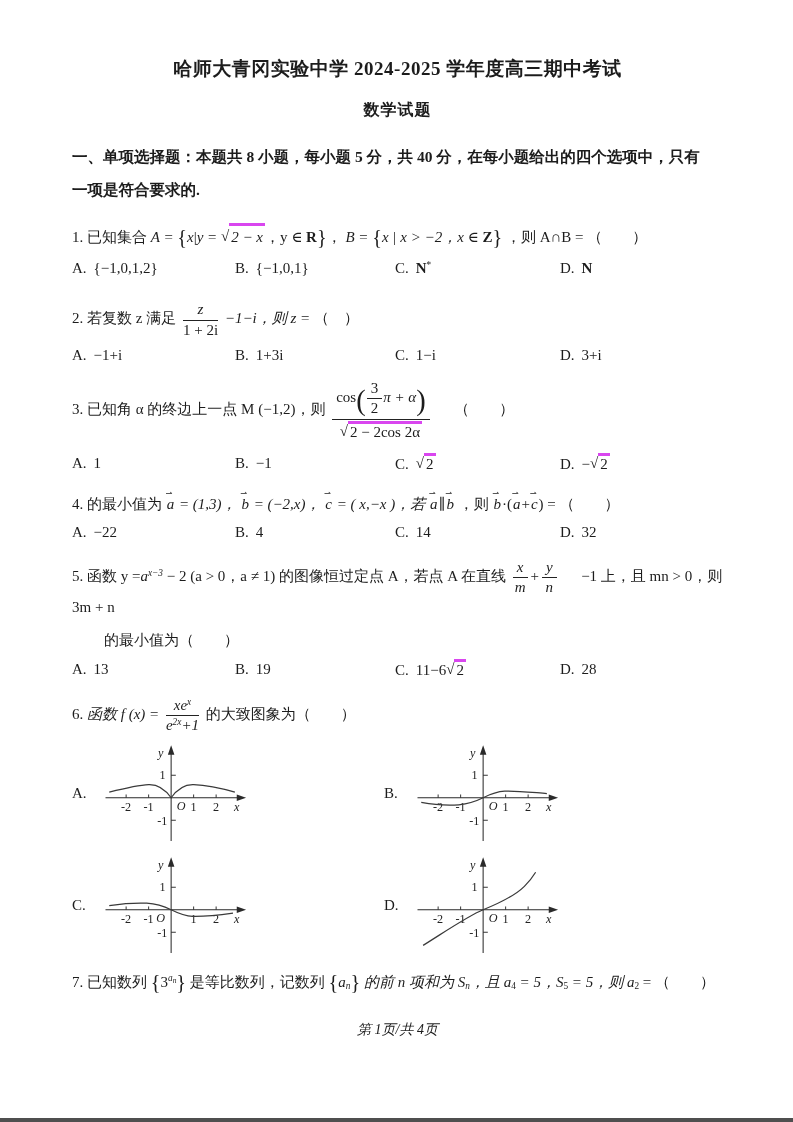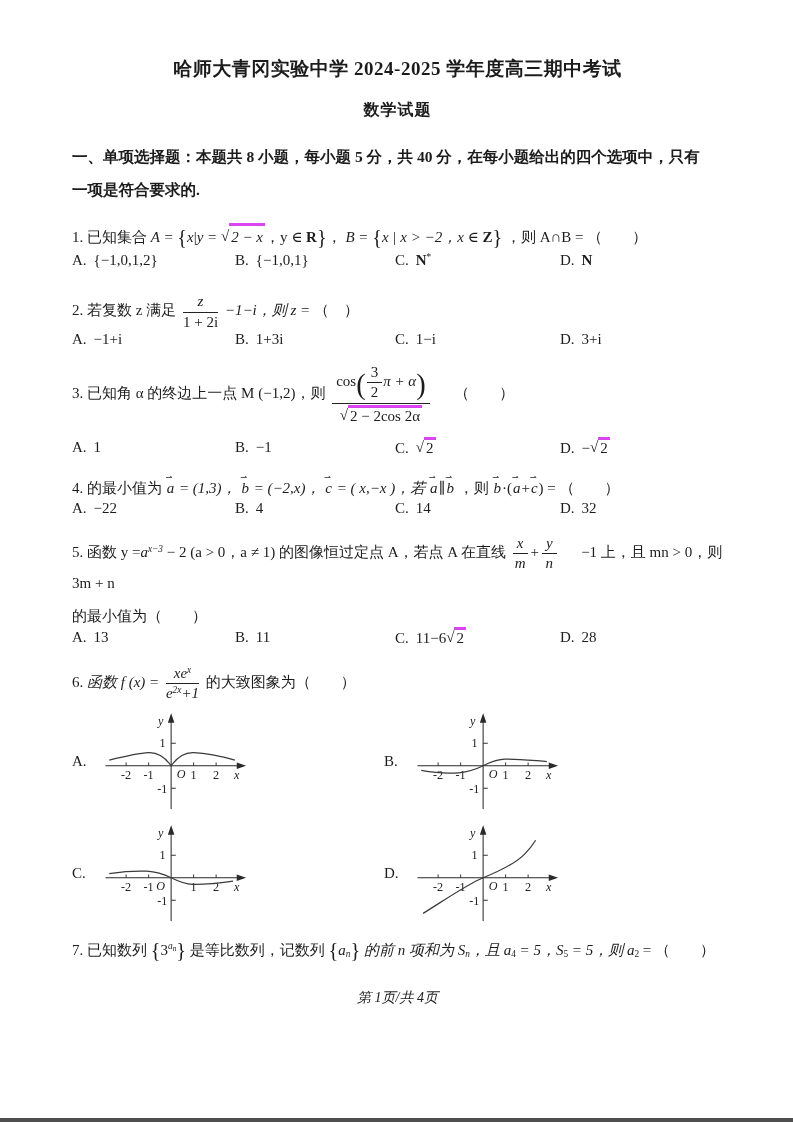--- a/index.html
+++ b/index.html
@@ -5,21 +5,21 @@
   html,body{margin:0;padding:0;}
   body{
     width:793px;height:1122px;background:#ffffff;position:relative;overflow:hidden;
     font-family:"Liberation Serif","DejaVu Serif",serif;color:#1c1c1c;
   }
   .page{padding:50px 70px 0 72px;}
   .title{font-size:19px;font-weight:bold;text-align:center;margin:6px 0 18px 0;letter-spacing:0.5px;}
   .subtitle{font-size:16px;font-weight:bold;text-align:center;margin:0 0 20px 0;letter-spacing:1px;}
   .intro{font-size:15.5px;font-weight:bold;line-height:2.1;}
   .q{font-size:15px;margin-top:14px;line-height:1.5;}
-  .opts{display:grid;grid-template-columns:163px 160px 165px 1fr;font-size:15px;align-items:center;}
+  .opts{display:grid;grid-template-columns:163px 160px 165px 1fr;font-size:15px;margin-top:8px;align-items:center;}
   .opts .cell{white-space:nowrap;}
   .opts .lbl{margin-right:7px;}
   
   .frac{display:inline-block;vertical-align:middle;text-align:center;line-height:1.15;margin:0 3px;}
   .frac .num{display:block;border-bottom:1px solid #222;padding:0 4px 1px 4px;}
   .frac .den{display:block;padding-top:1px;}
   .sqrt{white-space:nowrap;display:inline-block;}
   .sqrt .rsign{display:inline-block;transform:translateY(-1px);}
   .sqrt .rad{display:inline-block;border-top:3px solid #d946ef;padding:0 2px;}
   .sp{font-size:0.62em;position:relative;top:-0.55em;}
@@ -129,24 +129,24 @@
   </div>
 
   <div class="q" style="margin-top:18px;">
     <span>5.</span>
     <span>函数 y =</span><span class="it">a</span><span class="sp it">x−3</span>
     <span>− 2 (a &gt; 0，a ≠ 1) 的图像恒过定点 A，若点 A 在直线</span>
     <span class="frac"><span class="num it">x</span><span class="den it">m</span></span><span>+</span><span class="frac"><span class="num it">y</span><span class="den it">n</span></span>
     <span class="gap"></span>
     <span>−1 上，且 mn &gt; 0，则 3m + n</span>
   </div>
-  <div class="q" style="margin-top:10px;">的最小值为（　　）</div>
+  <div class="q" style="margin-top:10px;margin-left:32px;">的最小值为（　　）</div>
   <div class="opts">
     <span class="cell"><span class="lbl">A.</span><span>13</span></span>
-    <span class="cell"><span class="lbl">B.</span><span>11</span></span>
+    <span class="cell"><span class="lbl">B.</span><span>19</span></span>
     <span class="cell"><span class="lbl">C.</span><span>11−6</span><span class="sqrt"><span class="rsign">√</span><span class="rad">2</span></span></span>
     <span class="cell"><span class="lbl">D.</span><span>28</span></span>
   </div>
 
   <div class="q" style="margin-top:18px;">
     <span>6.</span>
     <span class="it">函数 f (x) =</span>
     <span class="frac"><span class="num it"><span>xe</span><span class="sp">x</span></span><span class="den it"><span>e</span><span class="sp">2x</span><span>+1</span></span></span>
     <span>的大致图象为（　　）</span>
   </div>

